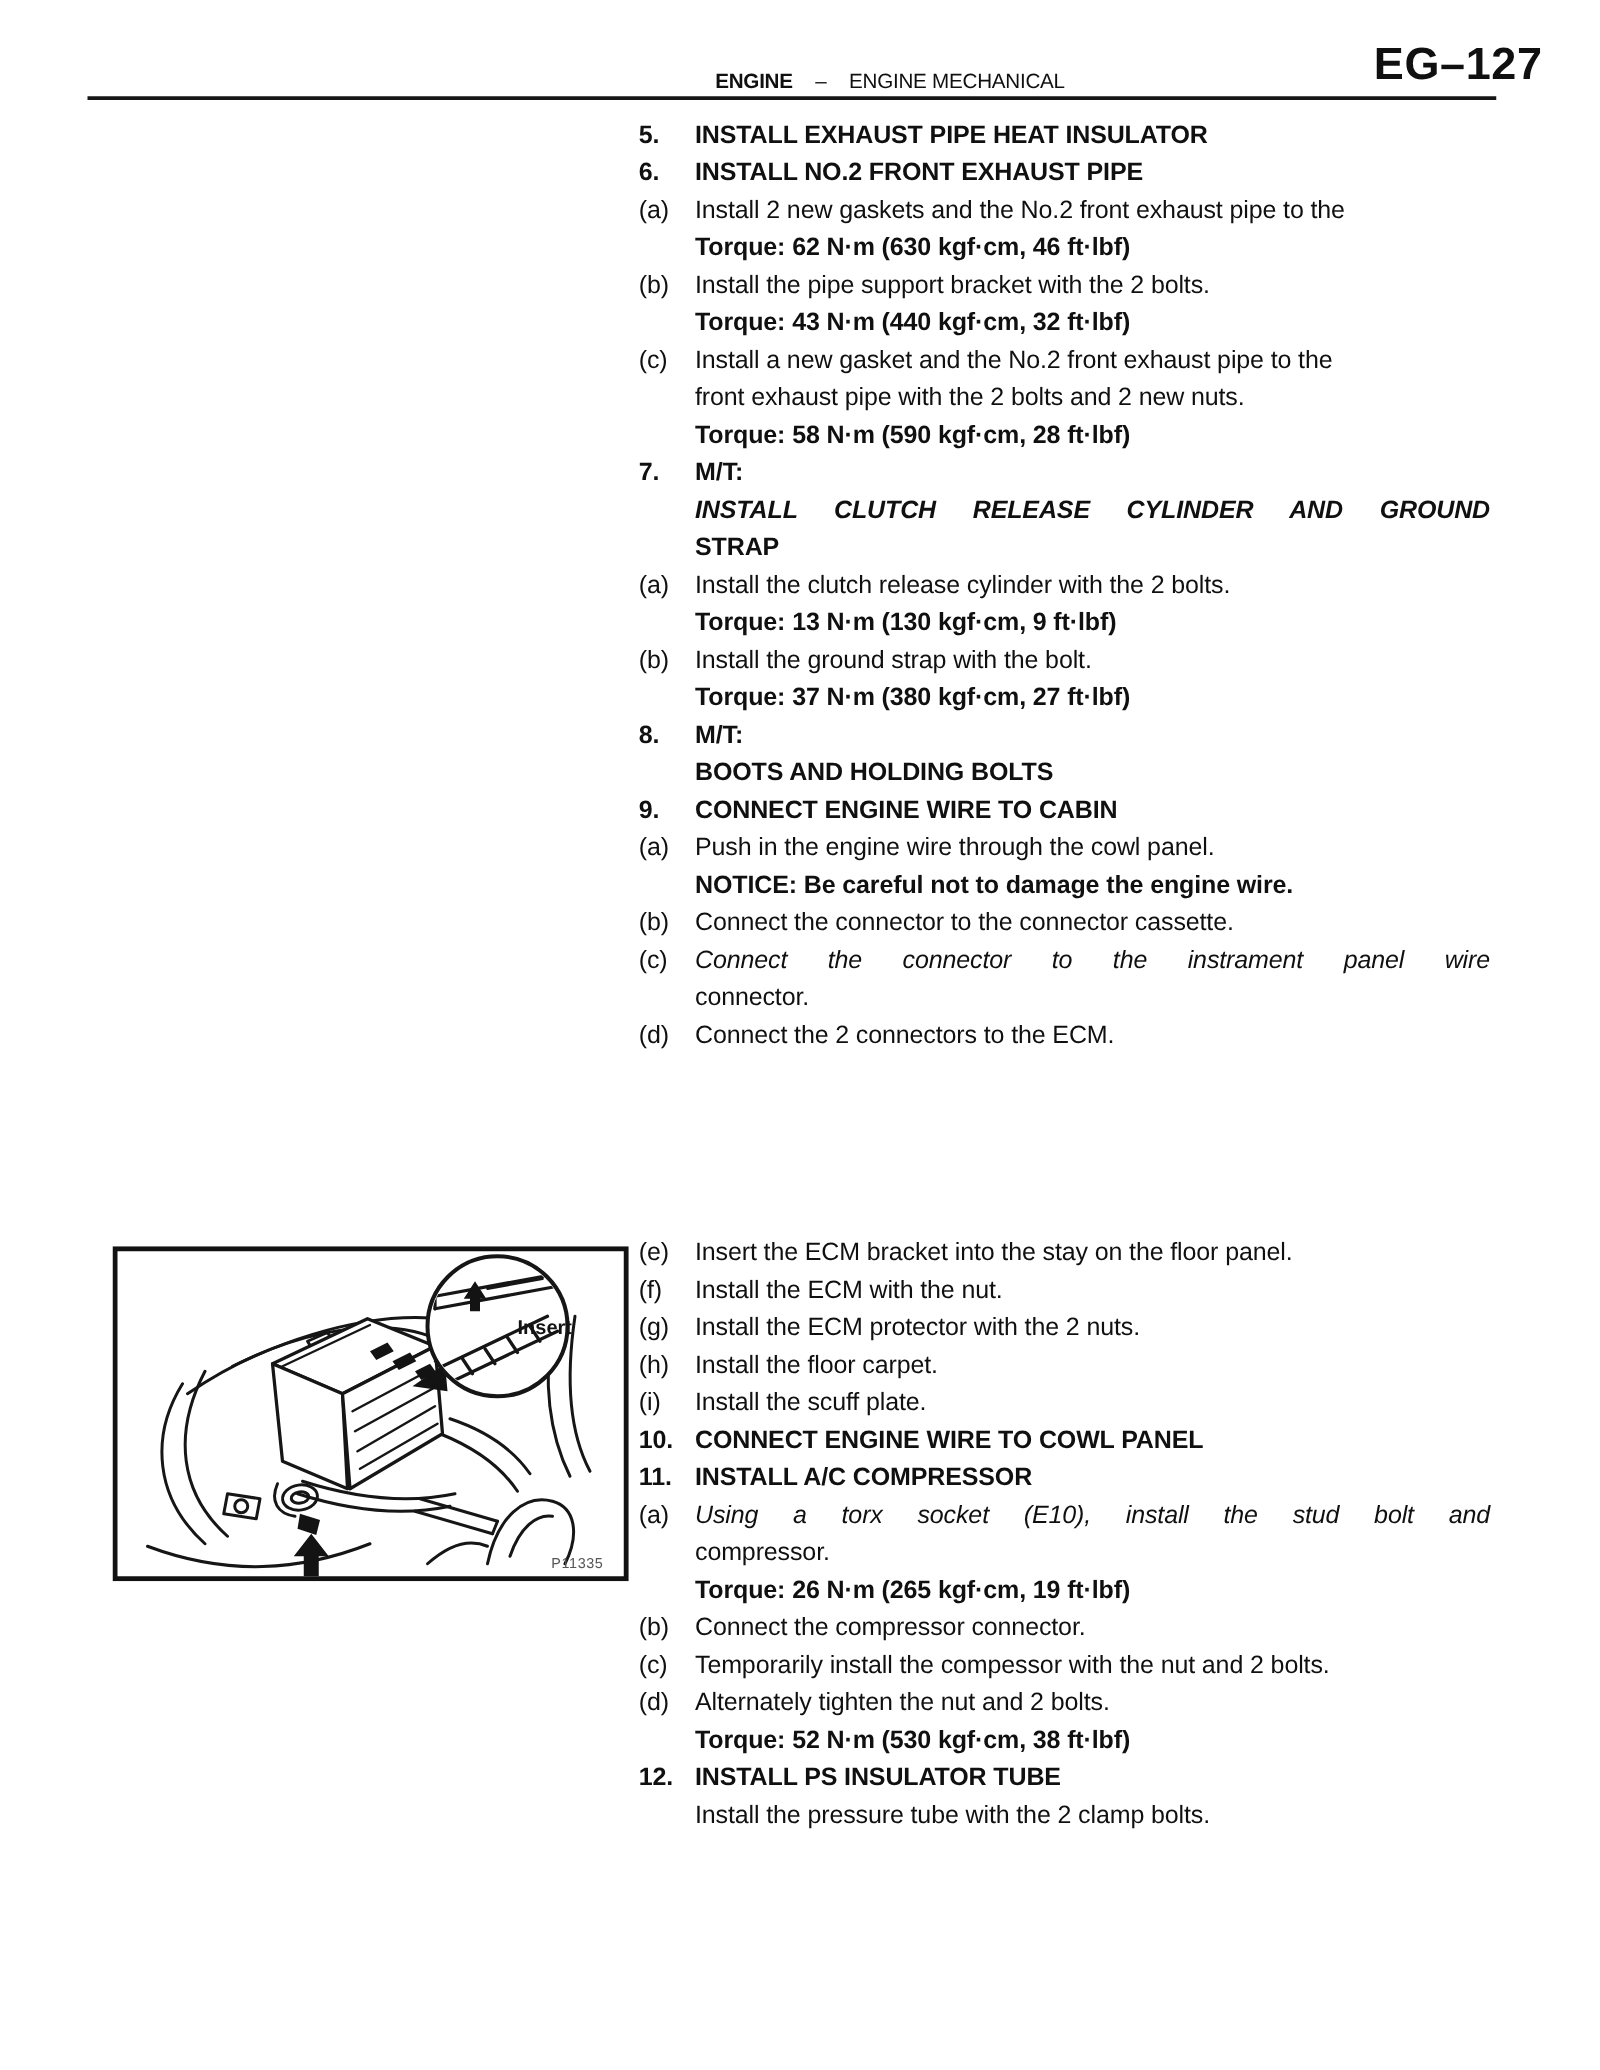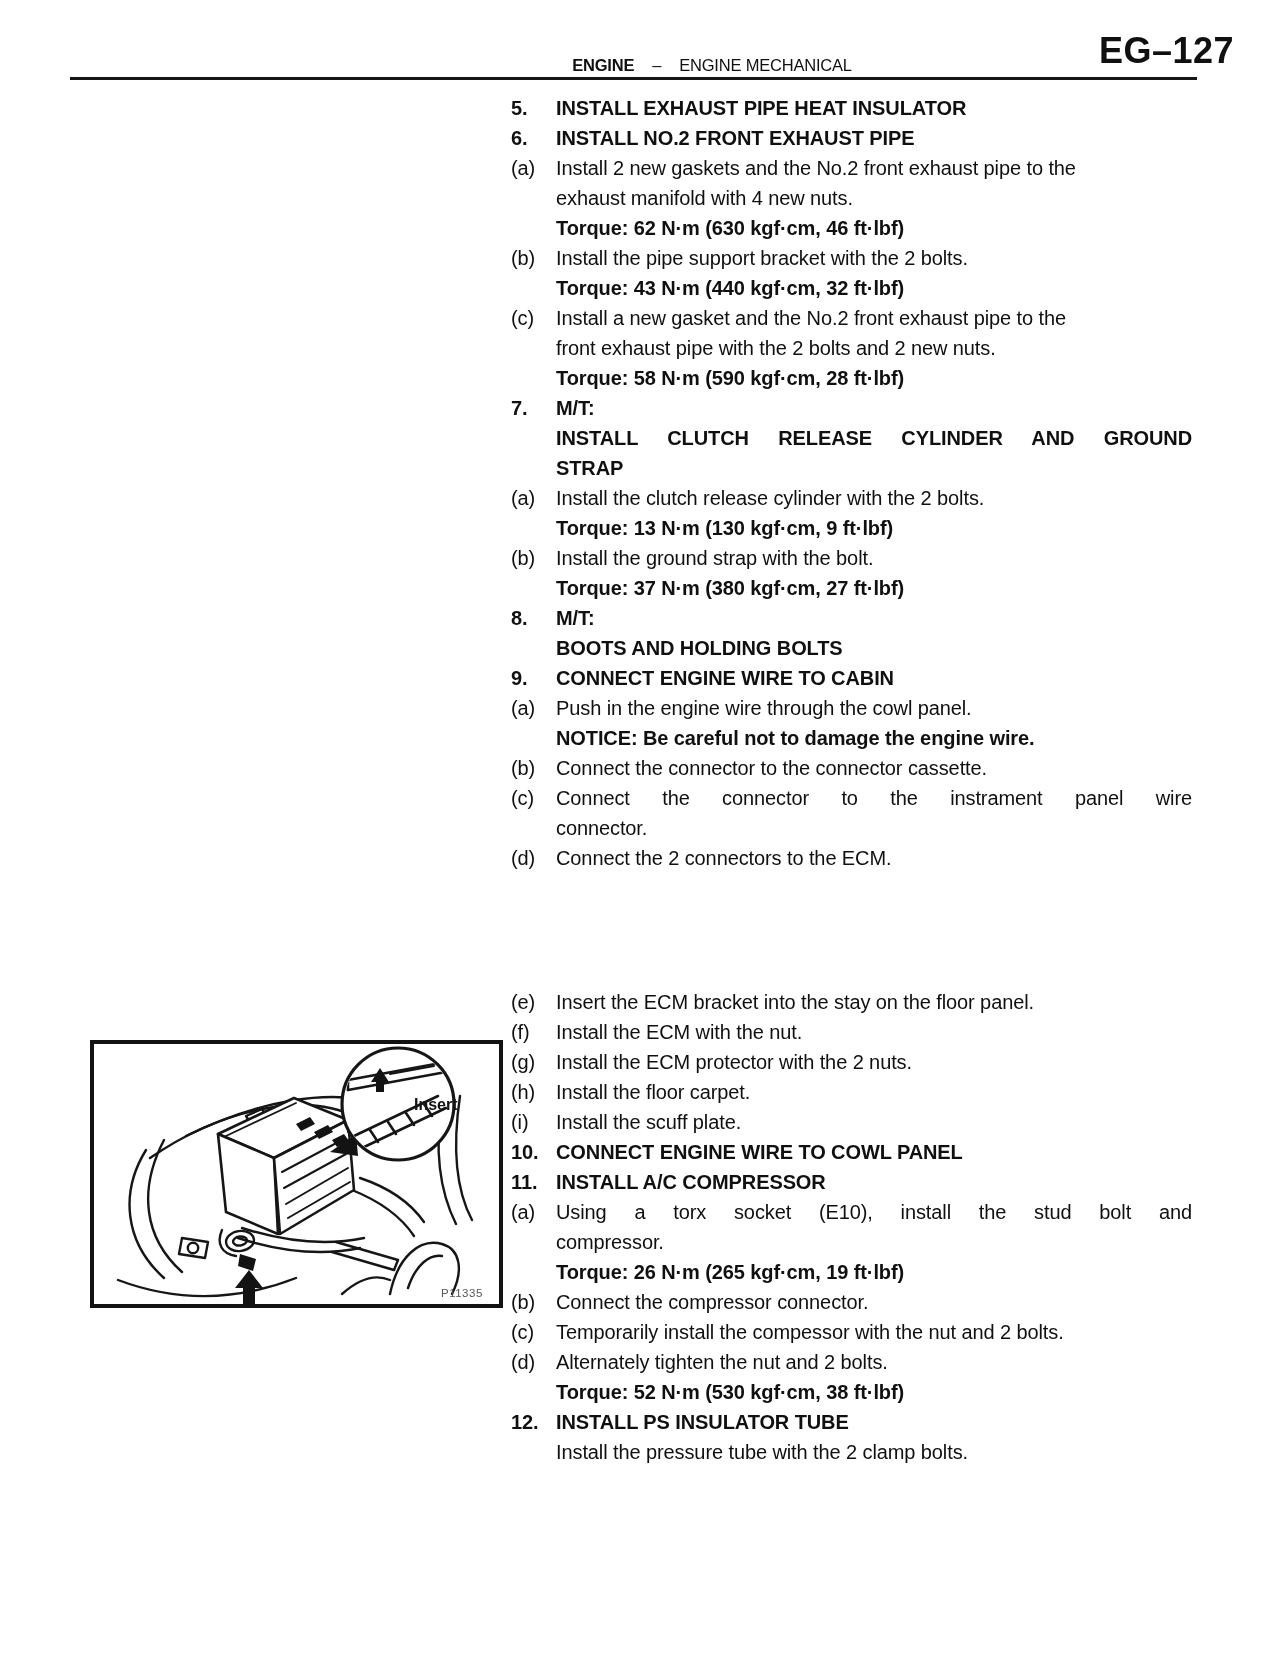--- a/index.html
+++ b/index.html
@@ -29,24 +29,24 @@
   
   .proc { position:absolute; width:690px; }
   #proc-top    { left:511px; top:93px; }
   #proc-bottom { left:511px; top:987px; }
   .row { display:flex; font-size:20px; line-height:30px; letter-spacing:-0.1px; }
   .lbl { flex:0 0 45px; }
   .txt { width:636px; }
   .heading .lbl, .heading .txt { font-weight:700; }
   .torque .txt, .notice .txt { font-weight:700; }
   .jline { display:block; }
-  .spread { text-align:justify; text-align-last:justify; text-justify:inter-word; }
+  .spread { text-align:justify; text-align-last:justify; text-justify:inter-word;font-style:italic; }
 
   
-  .figure { position:absolute; left:90px; top:997px; width:413px; height:268px;margin-top:43px; }
+  .figure { position:absolute; left:90px; top:997px; width:413px; height:268px; }
   .figure svg { display:block; }
 </style>
 </head>
 <body>
 
 <div class="page">
 
   <div class="page-code">EG–127</div>
   <div class="section-title">
     <span class="sec-left">ENGINE</span><span class="sec-sep">–</span><span class="sec-right">ENGINE MECHANICAL</span>
@@ -61,21 +61,20 @@
 
     <div class="row heading">
       <span class="lbl">6.</span>
       <span class="txt">INSTALL NO.2 FRONT EXHAUST PIPE</span>
     </div>
 
     <div class="row body">
       <span class="lbl">(a)</span>
       <span class="txt">
           <span class="jline">Install 2 new gaskets and the No.2 front exhaust pipe to the</span>
-          <span class="jline">exhaust manifold with 4 new nuts.</span>
         </span>
     </div>
 
     <div class="row torque">
       <span class="lbl"></span>
       <span class="txt">Torque: 62 N·m (630 kgf·cm, 46 ft·lbf)</span>
     </div>
 
     <div class="row body">
       <span class="lbl">(b)</span>

